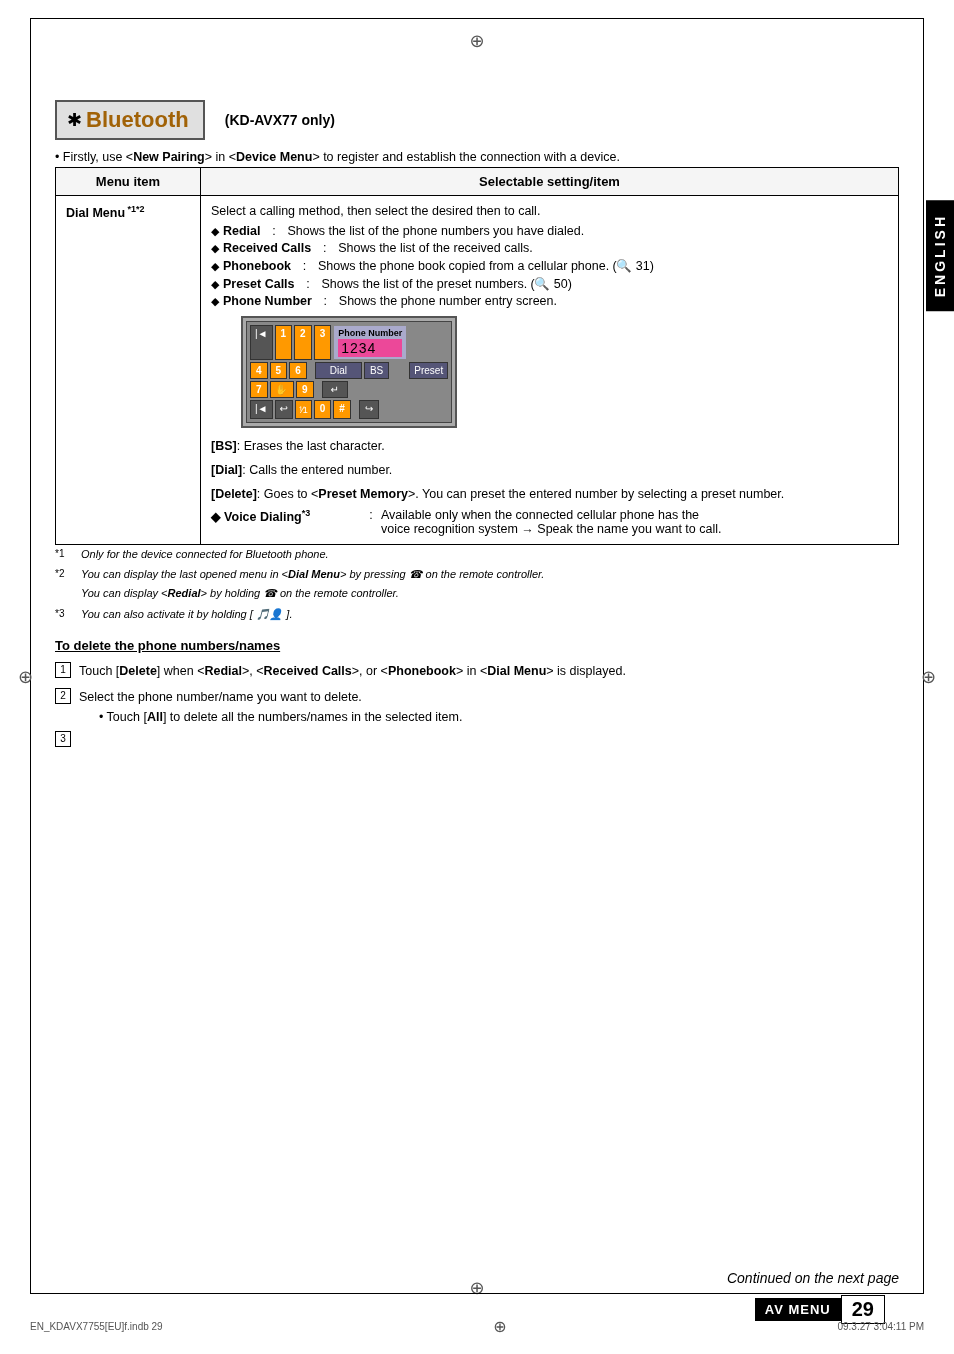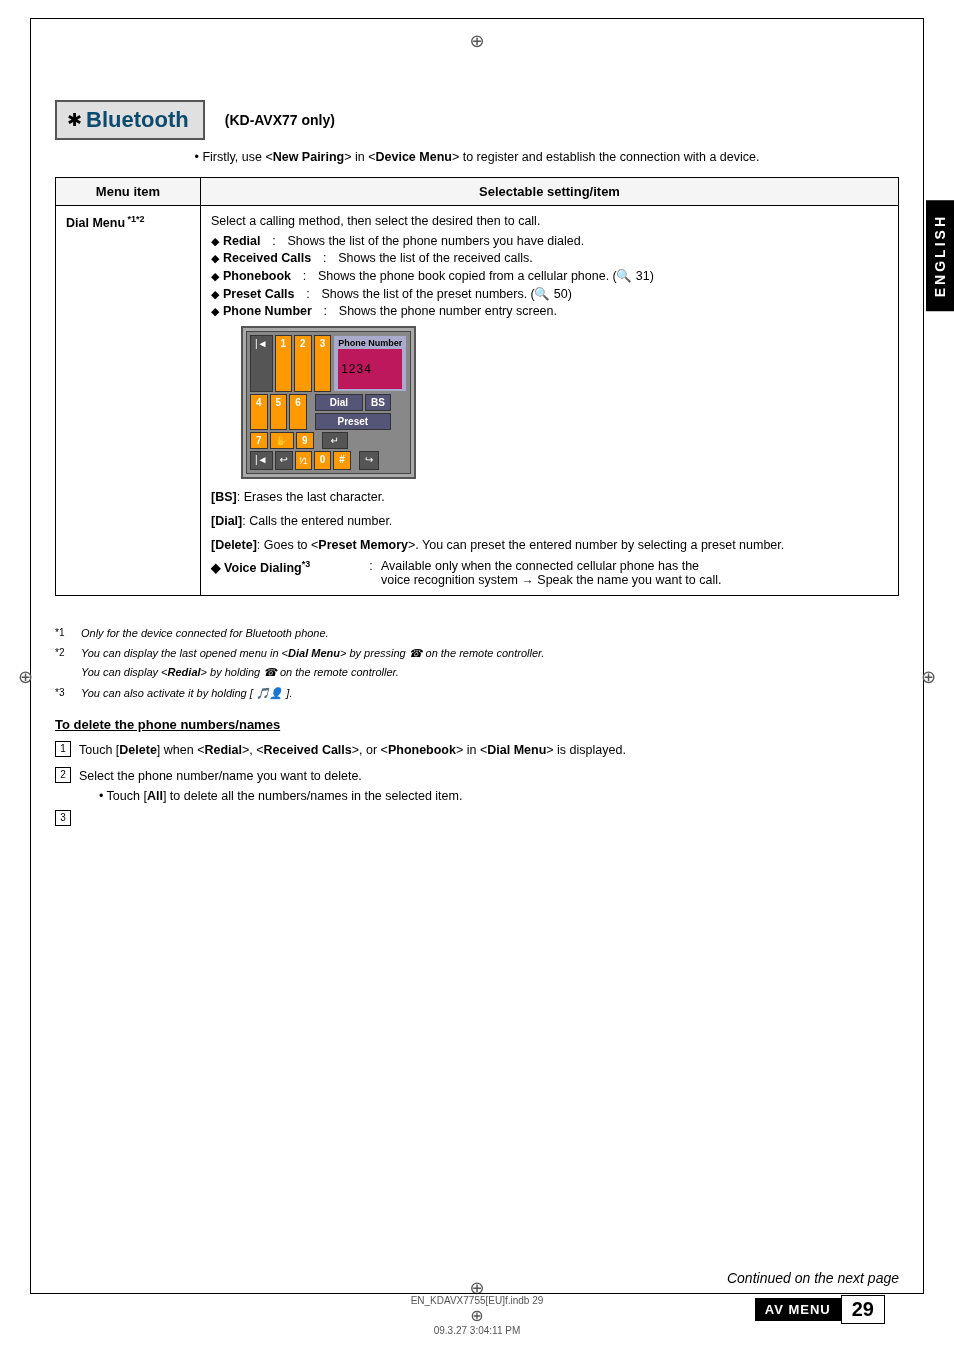--- a/index.html
+++ b/index.html
@@ -91,49 +91,47 @@
       align-items: center;
       margin-bottom: 8px;
     }
     .bt-icon {
       font-size: 18px;
       margin-right: 4px;
     }
     .bt-title {
       font-size: 22px;
       font-weight: bold;
-      color: #0c4a6e;
+      color: #a16207;
     }
     .bt-header-box {
       display: inline-flex;
       align-items: center;
       background: #e0e0e0;
       border: 2px solid #555;
       padding: 5px 14px 5px 10px;
       margin-right: 20px;
     }
     .kd-only {
       font-size: 14px;
       font-weight: bold;
     }
 
     
     .intro-text {
       font-size: 12.5px;
-      margin-bottom: 10px;
       line-height: 1.5;
-      text-align: center;
     }
 
     
     .main-table {
       width: 100%;
       border-collapse: collapse;
       border: 1.5px solid #000;
-      margin-bottom: 28px;
+      margin-bottom: 0;
     }
     .main-table th {
       border: 1.5px solid #000;
       padding: 6px 10px;
       text-align: center;
       font-weight: bold;
       font-size: 13px;
       background: #f5f5f5;
     }
     .main-table td {
@@ -269,21 +267,20 @@
 
     
     .bottom-bar {
       position: absolute;
       bottom: 18px;
       left: 30px;
       right: 30px;
       display: flex;
       justify-content: space-between;
       align-items: center;
-      flex-direction: column;
     }
     .footer-file {
       font-size: 10px;
       color: #555;
     }
     .footer-center-mark {
       font-size: 16px;
       color: #555;
     }
     .footer-date {
@@ -417,29 +414,29 @@
                     <tr>
                   <td style="padding:3px;">
                     <div style="background:#888; border:1px solid #444; display:flex; flex-direction:column; gap:2px; padding:3px;">
                       <div style="display:flex; gap:2px;">
                         <div style="background:#555;color:#fff;border:1px solid #333;padding:2px 4px;font-size:10px;">|◄</div>
                         <div style="background:#f90;color:#fff;border:1px solid #333;padding:2px 5px;font-size:10px;font-weight:bold;">1</div>
                         <div style="background:#f90;color:#fff;border:1px solid #333;padding:2px 5px;font-size:10px;font-weight:bold;">2</div>
                         <div style="background:#f90;color:#fff;border:1px solid #333;padding:2px 5px;font-size:10px;font-weight:bold;">3</div>
                         <div style="background:#aac; border:1px solid #888; padding:2px 4px; font-size:9px; min-width:70px;">
                           <div style="font-size:9px;font-weight:bold;color:#000;">Phone Number</div>
-                          <div style="background:#be185d; padding:13px 3px; font-size:12px; letter-spacing:1px; margin-top:1px;">1234</div>
+                          <div style="background:#ec4899; padding:1px 3px; font-size:14px; letter-spacing:1px; margin-top:1px;">1234</div>
                         </div>
                       </div>
                       <div style="display:flex; gap:2px;">
                         <div style="background:#f90;color:#fff;border:1px solid #333;padding:2px 5px;font-size:10px;font-weight:bold;">4</div>
                         <div style="background:#f90;color:#fff;border:1px solid #333;padding:2px 5px;font-size:10px;font-weight:bold;">5</div>
                         <div style="background:#f90;color:#fff;border:1px solid #333;padding:2px 5px;font-size:10px;font-weight:bold;">6</div>
                         <div style="width:4px;"></div>
-                        <div style="display:flex; flex-direction:column; gap:2px;font-weight:bold;">
+                        <div style="display:flex; flex-direction:row; gap:20px;">
                           <div style="display:flex; gap:2px;">
                             <div style="background:#557;color:#fff;border:1px solid #333;padding:2px 14px;font-size:10px;">Dial</div>
                             <div style="background:#557;color:#fff;border:1px solid #333;padding:2px 5px;font-size:10px;">BS</div>
                           </div>
                           <div>
                             <div style="background:#557;color:#fff;border:1px solid #333;padding:2px 4px;font-size:10px;text-align:center;">Preset</div>
                           </div>
                         </div>
                       </div>
                       <div style="display:flex; gap:2px;">

